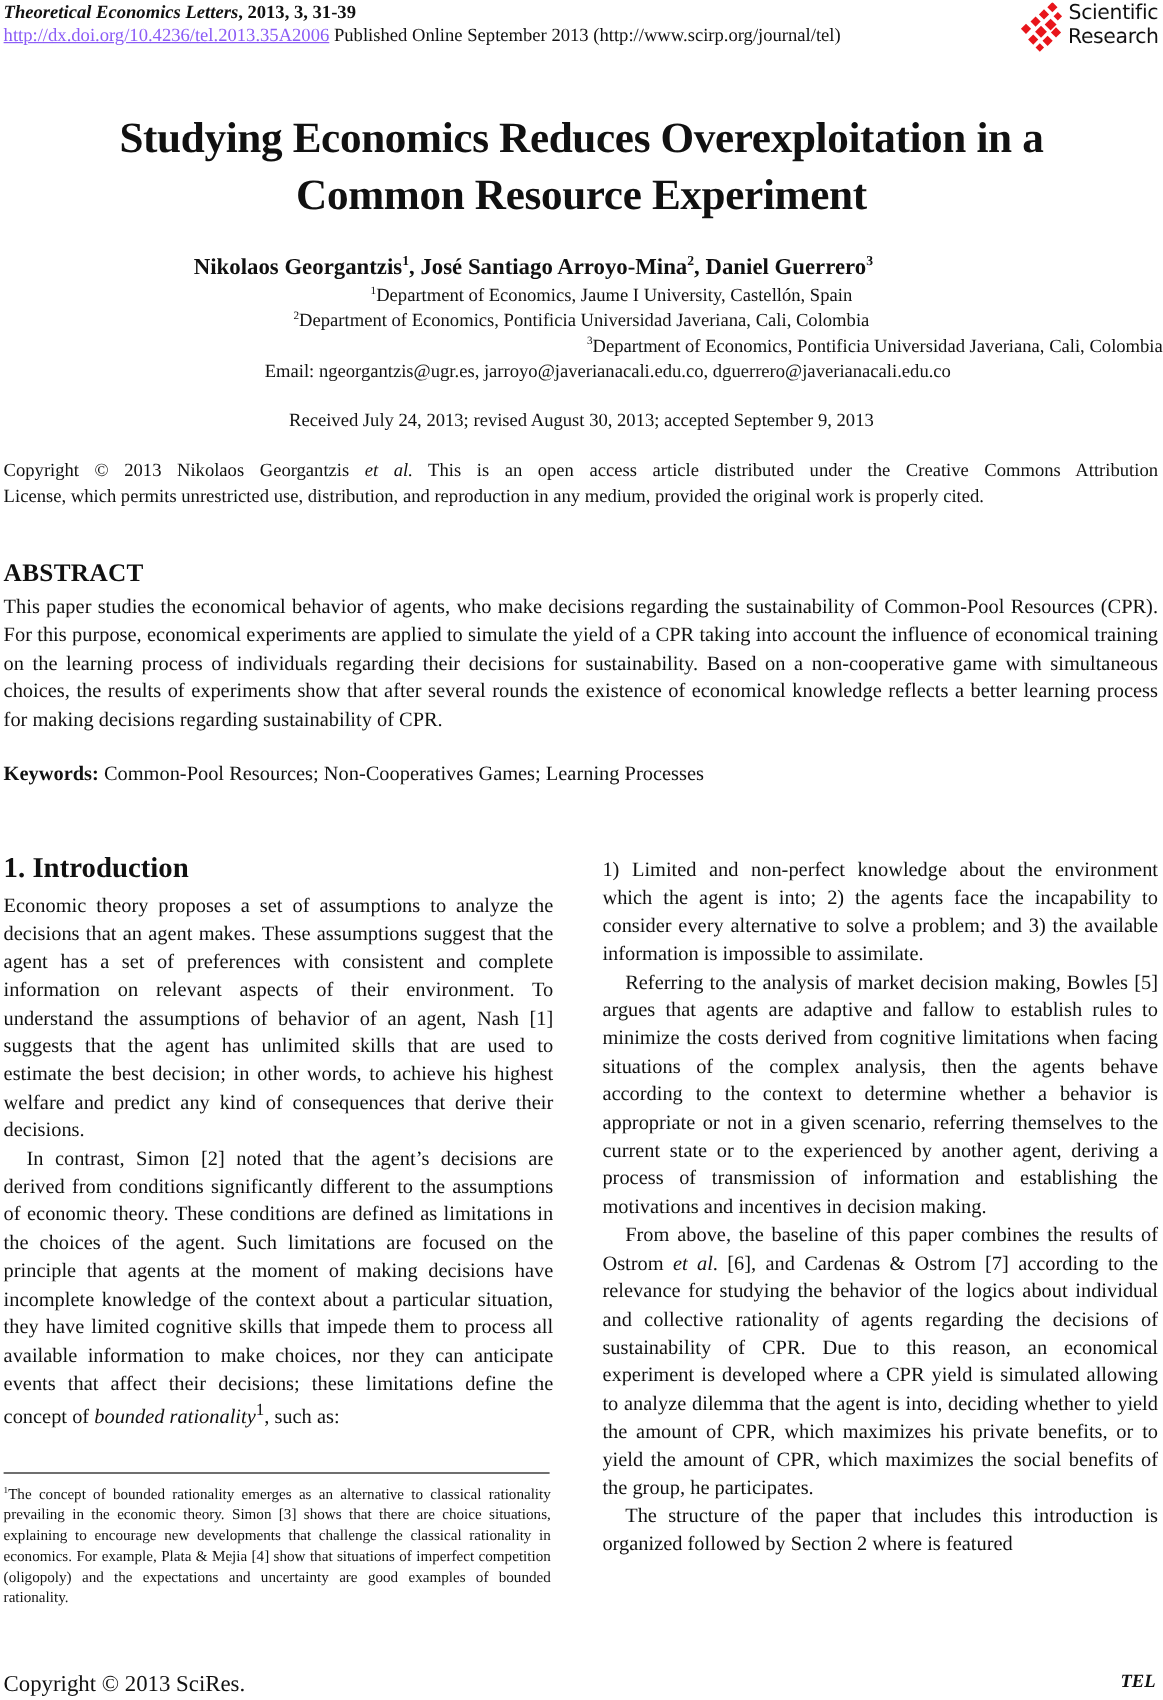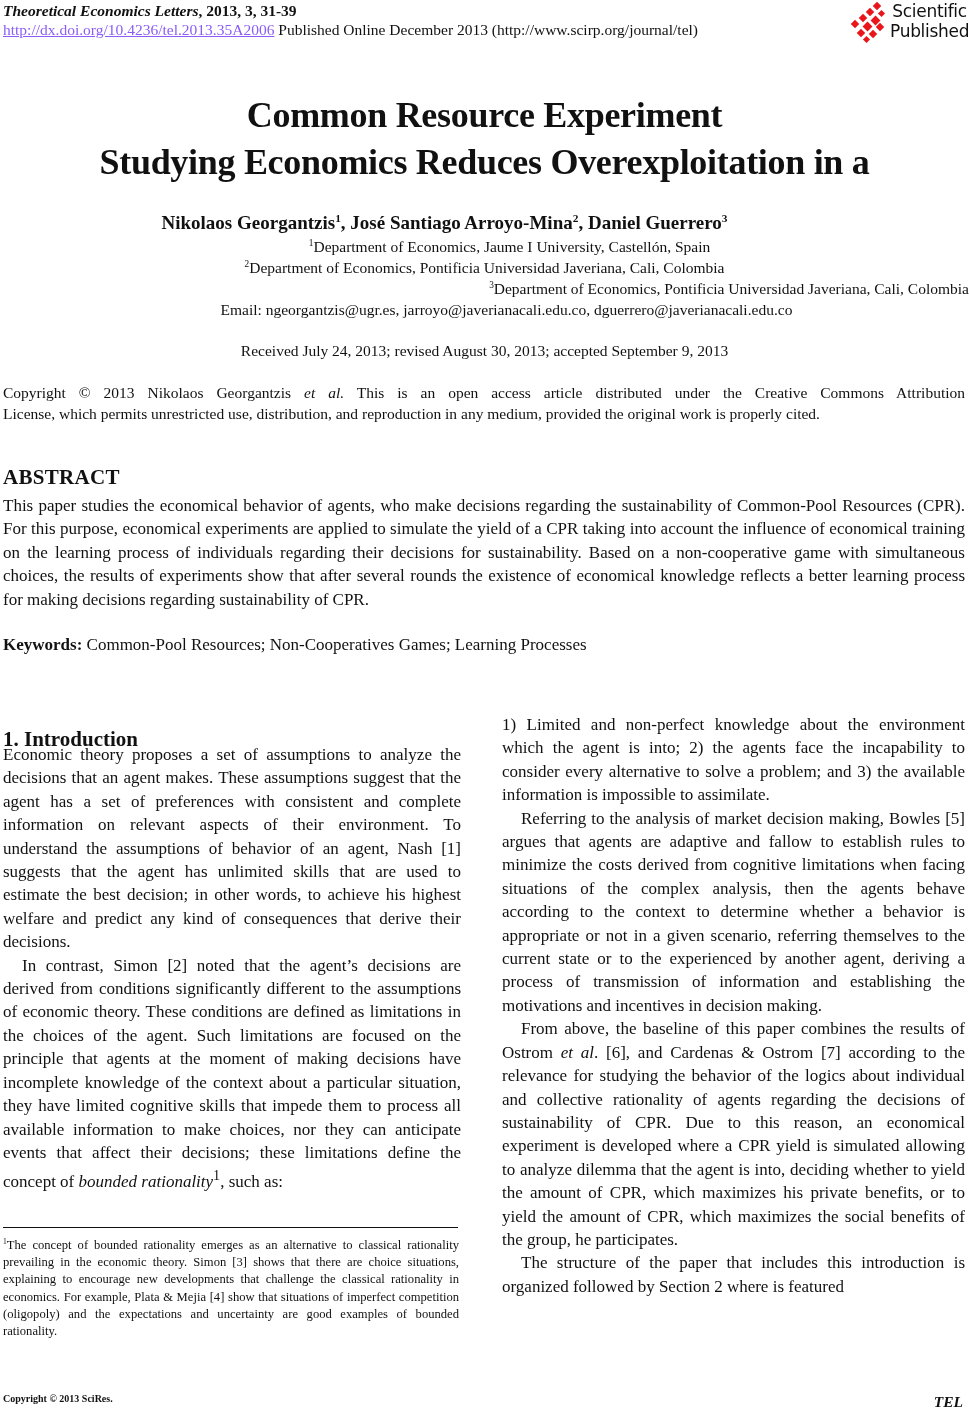--- a/index.html
+++ b/index.html
@@ -22,65 +22,65 @@
   .received { left: 0; top: 342px; width: 969px; text-align: center; font-size: 15.5px; }
 
   .copyright-block { left: 3px; top: 382px; width: 962px; font-size: 15.5px; line-height: 21px; text-align: justify; text-align-last: left; }
   .copyright-block .l1 { text-align: justify; text-align-last: justify; display: block; }
 
   .abs-heading { left: 3px; top: 465px; font-size: 21px; font-weight: bold; letter-spacing: 0.3px; }
   .abstract-text { left: 3px; top: 494px; width: 962px; font-size: 17px; line-height: 23.4px; text-align: justify; }
   .keywords { left: 3px; top: 635px; font-size: 17px; white-space: nowrap; }
   .keywords b { font-weight: bold; }
 
-  .sec-heading { left: 3px; top: 711px; font-size: 21px; font-weight: bold; margin-top: 16px; }
+  .sec-heading { left: 3px; top: 711px; font-size: 24px; font-weight: bold; }
   .col { font-size: 17px; line-height: 23.4px; text-align: justify; }
   .col-left { left: 3px; top: 743px; width: 458px; }
   .col-right { left: 502px; top: 713px; width: 463px; }
   .col p { margin: 0; }
   .col p.indent { text-indent: 19px; }
   .col p.noindent { text-indent: 0; }
 
   .footnote-rule { left: 3px; top: 1227px; width: 455px; height: 1px; background: #111; }
   .ftnote { left: 3px; top: 1237px; width: 456px; font-size: 12.6px; line-height: 17.2px; text-align: justify; }
 
-  .footer-left { left: 3px; top: 1393px; font-size: 10px; font-weight: bold; }
+  .footer-left { left: 3px; top: 1393px; font-size: 19px; }
   .footer-right { right: 6px; top: 1393px; font-size: 15.5px; font-weight: bold; font-style: italic; }
 </style>
 </head>
 <body>
 
 <div class="abs hdr-journal"><i>Theoretical Economics Letters</i><span>, 2013, 3, 31-39</span></div>
-<div class="abs hdr-line2"><a>http://dx.doi.org/10.4236/tel.2013.35A2006</a><span> Published Online December 2013 (http://www.scirp.org/journal/tel)</span></div>
+<div class="abs hdr-line2"><a>http://dx.doi.org/10.4236/tel.2013.35A2006</a><span> Published Online September 2013 (http://www.scirp.org/journal/tel)</span></div>
 
 <div class="abs logo">
   <svg width="42" height="42" viewBox="0 0 42 42" style="position:absolute;left:0;top:0;">
     <g fill="#e8151b">
       <rect x="28" y="1" width="6" height="6" transform="rotate(45 31 4)"></rect>
       <rect x="21" y="7" width="6" height="6" transform="rotate(45 24 10)"></rect>
       <rect x="33" y="9" width="5" height="5" transform="rotate(45 35.5 11.5)"></rect>
       <rect x="14" y="13" width="6" height="6" transform="rotate(45 17 16)"></rect>
       <rect x="26" y="15" width="7" height="7" transform="rotate(45 29.5 18.5)"></rect>
       <rect x="6" y="19" width="6" height="6" transform="rotate(45 9 22)"></rect>
       <rect x="18" y="21" width="7" height="7" transform="rotate(45 21.5 24.5)"></rect>
       <rect x="31" y="22" width="6" height="6" transform="rotate(45 34 25)"></rect>
       <rect x="12" y="28" width="6" height="6" transform="rotate(45 15 31)"></rect>
       <rect x="24" y="29" width="6" height="6" transform="rotate(45 27 32)"></rect>
       <rect x="18" y="35" width="5" height="5" transform="rotate(45 20.5 37.5)"></rect>
     </g>
   </svg>
   <div class="logo-text">
     <div>Scientific</div>
-    <div>Published</div>
+    <div>Research</div>
   </div>
 </div>
 
 <div class="abs title">
+  <div>Studying Economics Reduces Overexploitation in a</div>
   <div>Common Resource Experiment</div>
-  <div>Studying Economics Reduces Overexploitation in a</div>
 </div>
 
 <div class="abs authors">
   <span>Nikolaos Georgantzis</span><sup>1</sup><span>, </span><span>José Santiago Arroyo-Mina</span><sup>2</sup><span>, </span><span>Daniel Guerrero</span><sup>3</sup>
 </div>
 
 <div class="abs affil" style="top:238px;padding-left:25px;"><sup>1</sup><span>Department of Economics, Jaume I University, Castellón, Spain</span></div>
 <div class="abs affil" style="top:259px;"><sup>2</sup><span>Department of Economics, Pontificia Universidad Javeriana, Cali, Colombia</span></div>
 <div class="abs affil" style="top:280px;text-align:right;"><sup>3</sup><span>Department of Economics, Pontificia Universidad Javeriana, Cali, Colombia</span></div>
 <div class="abs affil" style="top:301px;margin-left:22px;">Email: ngeorgantzis@ugr.es, jarroyo@javerianacali.edu.co, dguerrero@javerianacali.edu.co</div>

